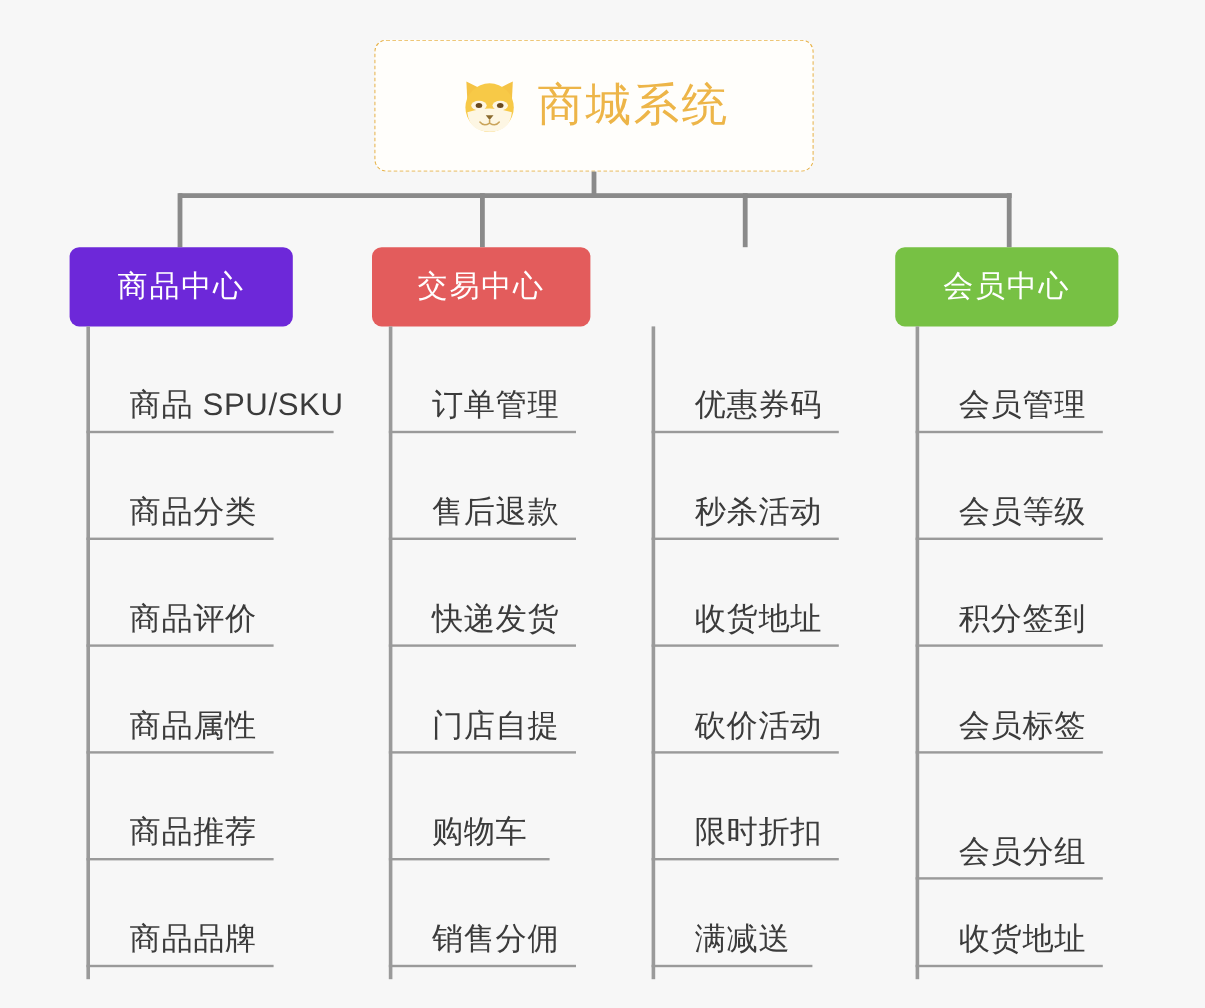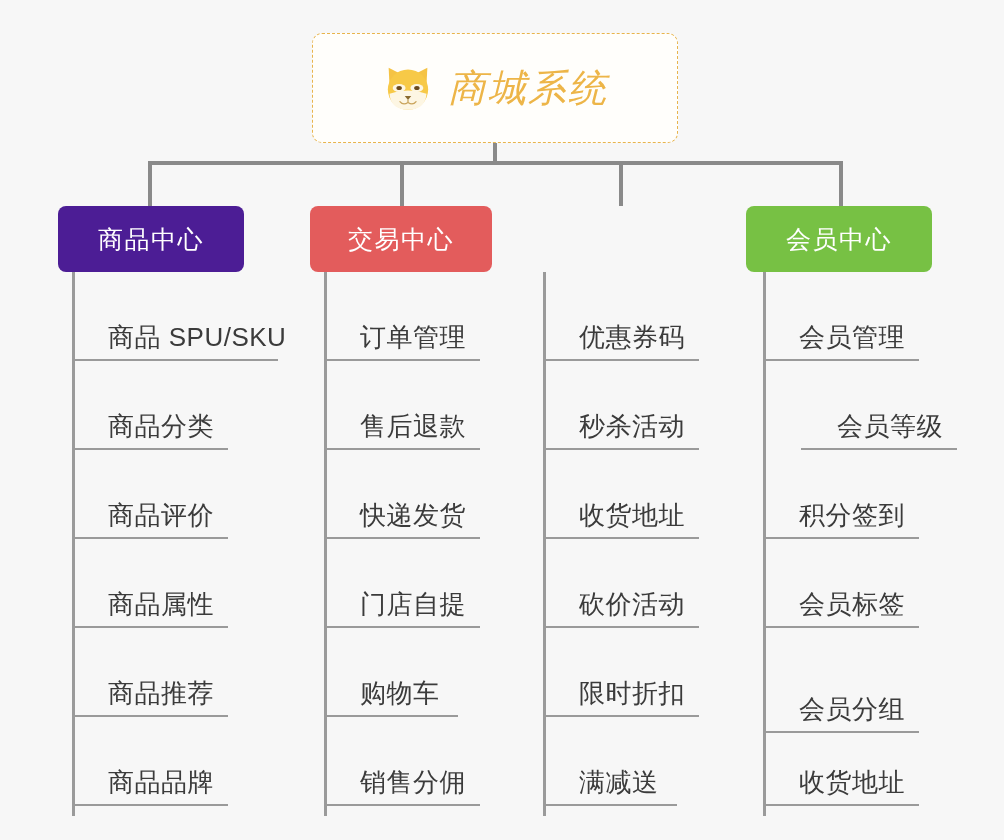--- a/index.html
+++ b/index.html
@@ -27,21 +27,20 @@
     top: 33px;
     width: 366px;
     height: 110px;
     background: #fffefb;
     border: 1.5px dashed #e8b44c;
     border-radius: 10px;
     display: flex;
     align-items: center;
     justify-content: center;
     gap: 14px;
-    font-style: italic;
   }
   .root-title {
     font-size: 38px;
     color: #edb548;
     letter-spacing: 2px;
     line-height: 1;
   }
   .dog-icon { width: 52px; height: 50px; display: block; flex: none; }
 
   
@@ -129,21 +128,21 @@
 
   <div class="conn conn-v" style="left:493px; top:143px; height:21px;"></div>
 
   <div class="conn conn-h" style="left:149px; top:161px; width:694px;"></div>
 
   <div class="conn conn-v" style="left:148px; top:161px; height:45px;"></div>
   <div class="conn conn-v" style="left:400px; top:161px; height:45px;"></div>
   <div class="conn conn-v" style="left:619px; top:161px; height:45px;"></div>
   <div class="conn conn-v" style="left:839px; top:161px; height:45px;"></div>
 
-  <div class="cat-box" style="left: 58px; width: 186px; background: #4c1d95;">
+  <div class="cat-box" style="left: 58px; width: 186px; background: #6d28d9;">
     <span class="cat-label">商品中心</span>
   </div>
   <div class="branch" style="left:72px;">
     <div class="spine" style="height:544px;"></div>
     <div class="leaf" style="top:0px;   width:206px;">
         <span class="leaf-label">商品 SPU/SKU</span>
       </div>
     <div class="leaf" style="top:89px;  width:156px;">
         <span class="leaf-label">商品分类</span>
       </div>
@@ -209,21 +208,21 @@
   </div>
 
   <div class="cat-box" style="left: 746px; width: 186px; background: rgb(119, 193, 68);">
     <span class="cat-label">会员中心</span>
   </div>
   <div class="branch" style="left:763px;">
     <div class="spine" style="height:544px;"></div>
     <div class="leaf" style="top:0px;   width:156px;">
         <span class="leaf-label">会员管理</span>
       </div>
-    <div class="leaf" style="top:89px;  width:156px;margin-left:38px;">
+    <div class="leaf" style="top:89px;  width:156px;">
         <span class="leaf-label">会员等级</span>
       </div>
     <div class="leaf" style="top:178px; width:156px;">
         <span class="leaf-label">积分签到</span>
       </div>
     <div class="leaf" style="top:267px; width:156px;">
         <span class="leaf-label">会员标签</span>
       </div>
     <div class="leaf" style="top:372px; width:156px;">
         <span class="leaf-label">会员分组</span>

